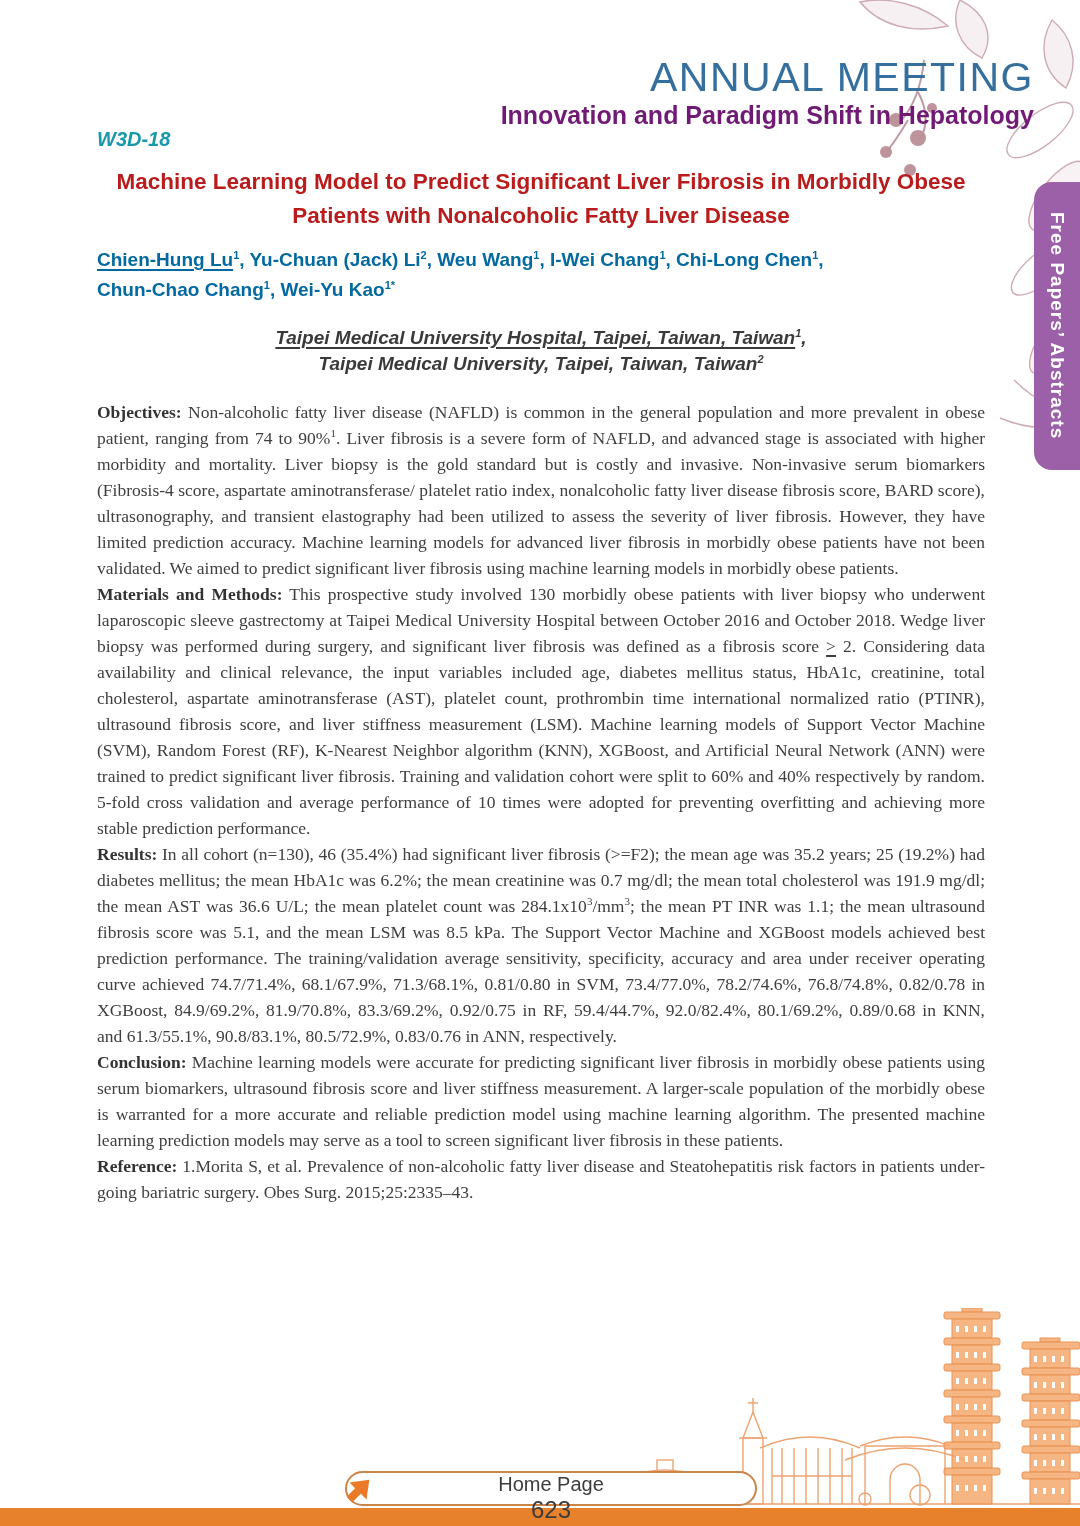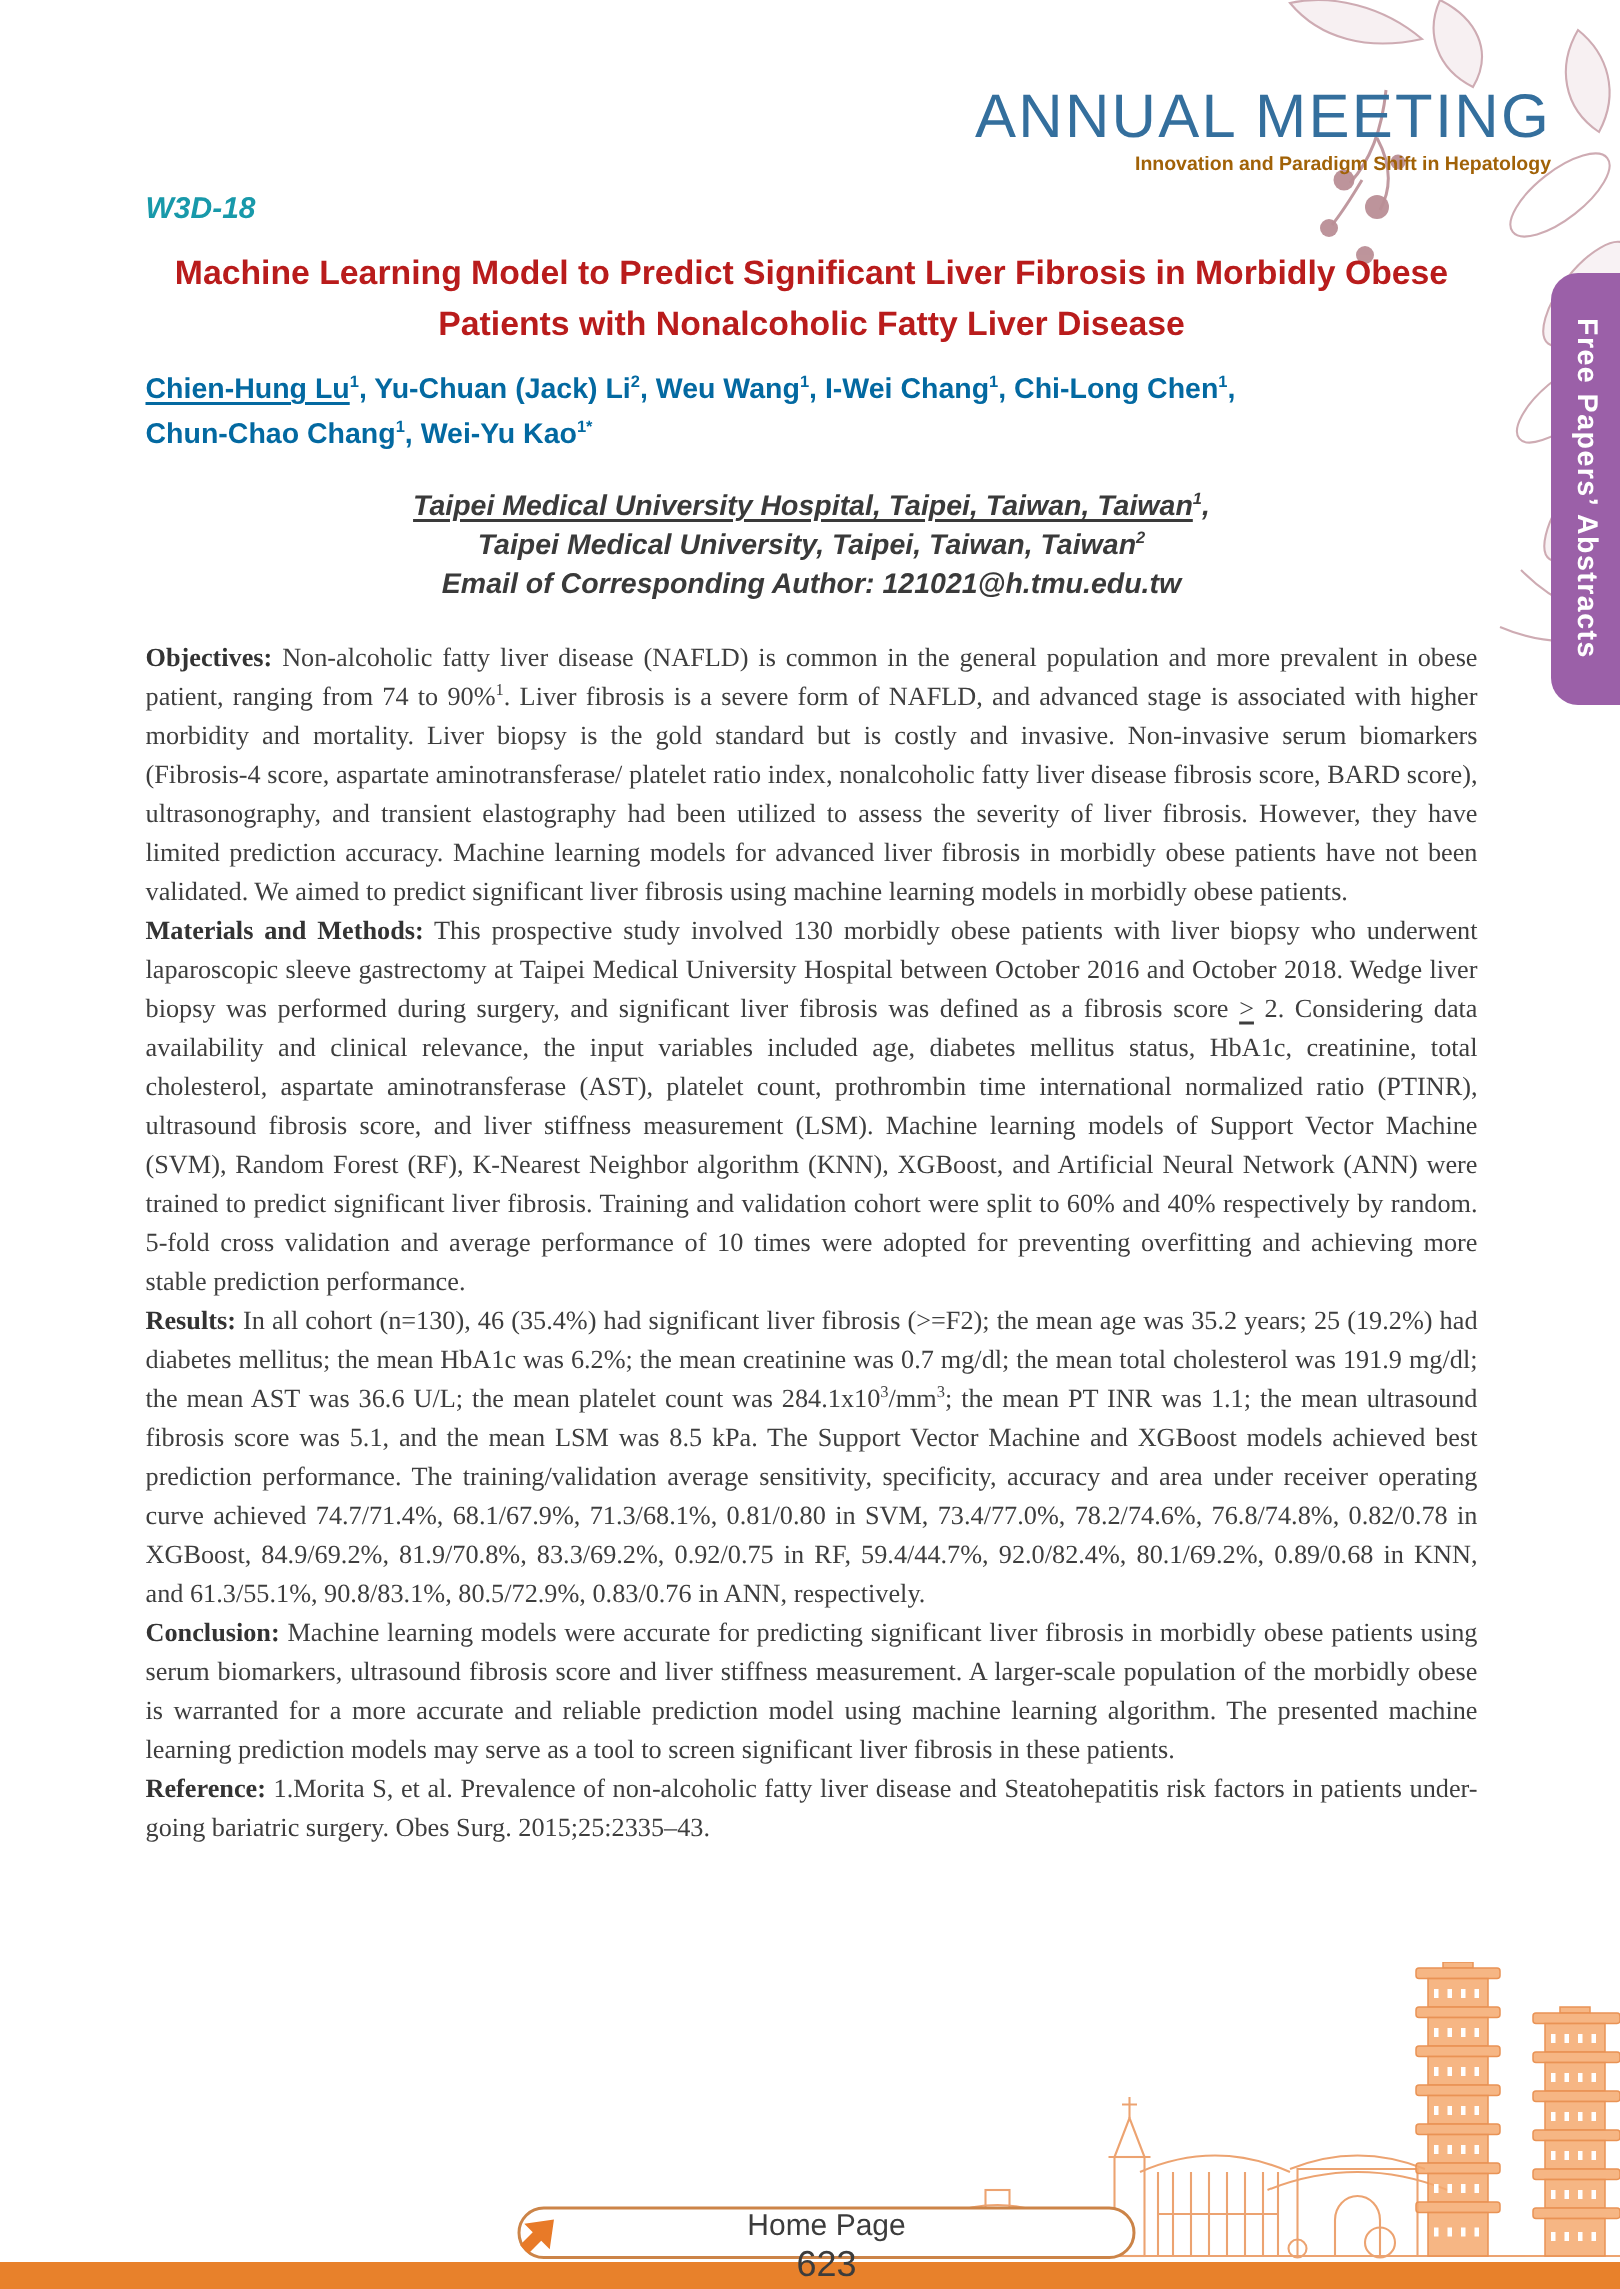--- a/index.html
+++ b/index.html
@@ -8,21 +8,21 @@
     overflow:hidden; font-family:"Liberation Sans", sans-serif; color:#3e3e3e;
   }
   
   .floral    { position:absolute; top:0; right:0; z-index:1; }
   .cityscape { position:absolute; right:0; bottom:18px; z-index:1; }
   .bottom-bar{ position:absolute; left:0; bottom:0; width:100%; height:18px; background:#E8812B; z-index:3; }
 
   
   .brand { position:absolute; top:56px; right:46px; text-align:right; z-index:2; }
   .brand-title { font-size:41px; font-weight:500; letter-spacing:1.5px; color:#346F9D; line-height:1.05; }
-  .brand-sub   { font-size:13px; font-weight:600; color:#a16207; margin-top:2px; }
+  .brand-sub   { font-size:25px; font-weight:600; color:#701a75; margin-top:2px; }
 
   
   .tab {
     position:absolute; right:0; top:182px; width:46px; height:288px;
     background:#9B60A8; border-radius:18px 0 0 18px; z-index:4;
     display:flex; align-items:center; justify-content:center;
   }
   .tab-text {
     writing-mode:vertical-rl; white-space:nowrap;
     color:#ffffff; font-weight:700; font-size:19px; letter-spacing:1px;
@@ -181,21 +181,21 @@
     <p class="authors"><span class="u">Chien-Hung Lu</span><sup>1</sup><span>,</span>
       <span>Yu-Chuan (Jack) Li</span><sup>2</sup><span>,</span>
       <span>Weu Wang</span><sup>1</sup><span>,</span>
       <span>I-Wei Chang</span><sup>1</sup><span>,</span>
       <span>Chi-Long Chen</span><sup>1</sup><span>,</span><br>
       <span>Chun-Chao Chang</span><sup>1</sup><span>,</span>
       <span>Wei-Yu Kao</span><sup>1*</sup></p>
 
     <p class="affil"><span class="u">Taipei Medical University Hospital, Taipei, Taiwan, Taiwan</span><sup>1</sup><span>,</span><br>
       <span>Taipei Medical University, Taipei, Taiwan, Taiwan</span><sup>2</sup><br>
-      <span>Email of Corresponding Author: 121021@h.tmu.edu.tw</span></p>
+      </p>
 
     <div class="body-text">
       <p class="para"><b>Objectives:</b>
         <span>Non-alcoholic fatty liver disease (NAFLD) is common in the general population and more prevalent in obese patient, ranging from 74 to 90%</span><sup>1</sup><span>. Liver fibrosis is a severe form of NAFLD, and advanced stage is associated with higher morbidity and mortality. Liver biopsy is the gold standard but is costly and invasive. Non-invasive serum biomarkers (Fibrosis-4 score, aspartate aminotransferase/ platelet ratio index, nonalcoholic fatty liver disease fibrosis score, BARD score), ultrasonography, and transient elastography had been utilized to assess the severity of liver fibrosis. However, they have limited prediction accuracy. Machine learning models for advanced liver fibrosis in morbidly obese patients have not been validated. We aimed to predict significant liver fibrosis using machine learning models in morbidly obese patients.</span></p>
 
       <p class="para"><b>Materials and Methods:</b>
         <span>This prospective study involved 130 morbidly obese patients with liver biopsy who underwent laparoscopic sleeve gastrectomy at Taipei Medical University Hospital between October 2016 and October 2018. Wedge liver biopsy was performed during surgery, and significant liver fibrosis was defined as a fibrosis score</span>
         <span class="u">&gt;</span>
         <span>2. Considering data availability and clinical relevance, the input variables included age, diabetes mellitus status, HbA1c, creatinine, total cholesterol, aspartate aminotransferase (AST), platelet count, prothrombin time international normalized ratio (PTINR), ultrasound fibrosis score, and liver stiffness measurement (LSM). Machine learning models of Support Vector Machine (SVM), Random Forest (RF), K-Nearest Neighbor algorithm (KNN), XGBoost, and Artificial Neural Network (ANN) were trained to predict significant liver fibrosis. Training and validation cohort were split to 60% and 40% respectively by random. 5-fold cross validation and average performance of 10 times were adopted for preventing overfitting and achieving more stable prediction performance.</span></p>
 

